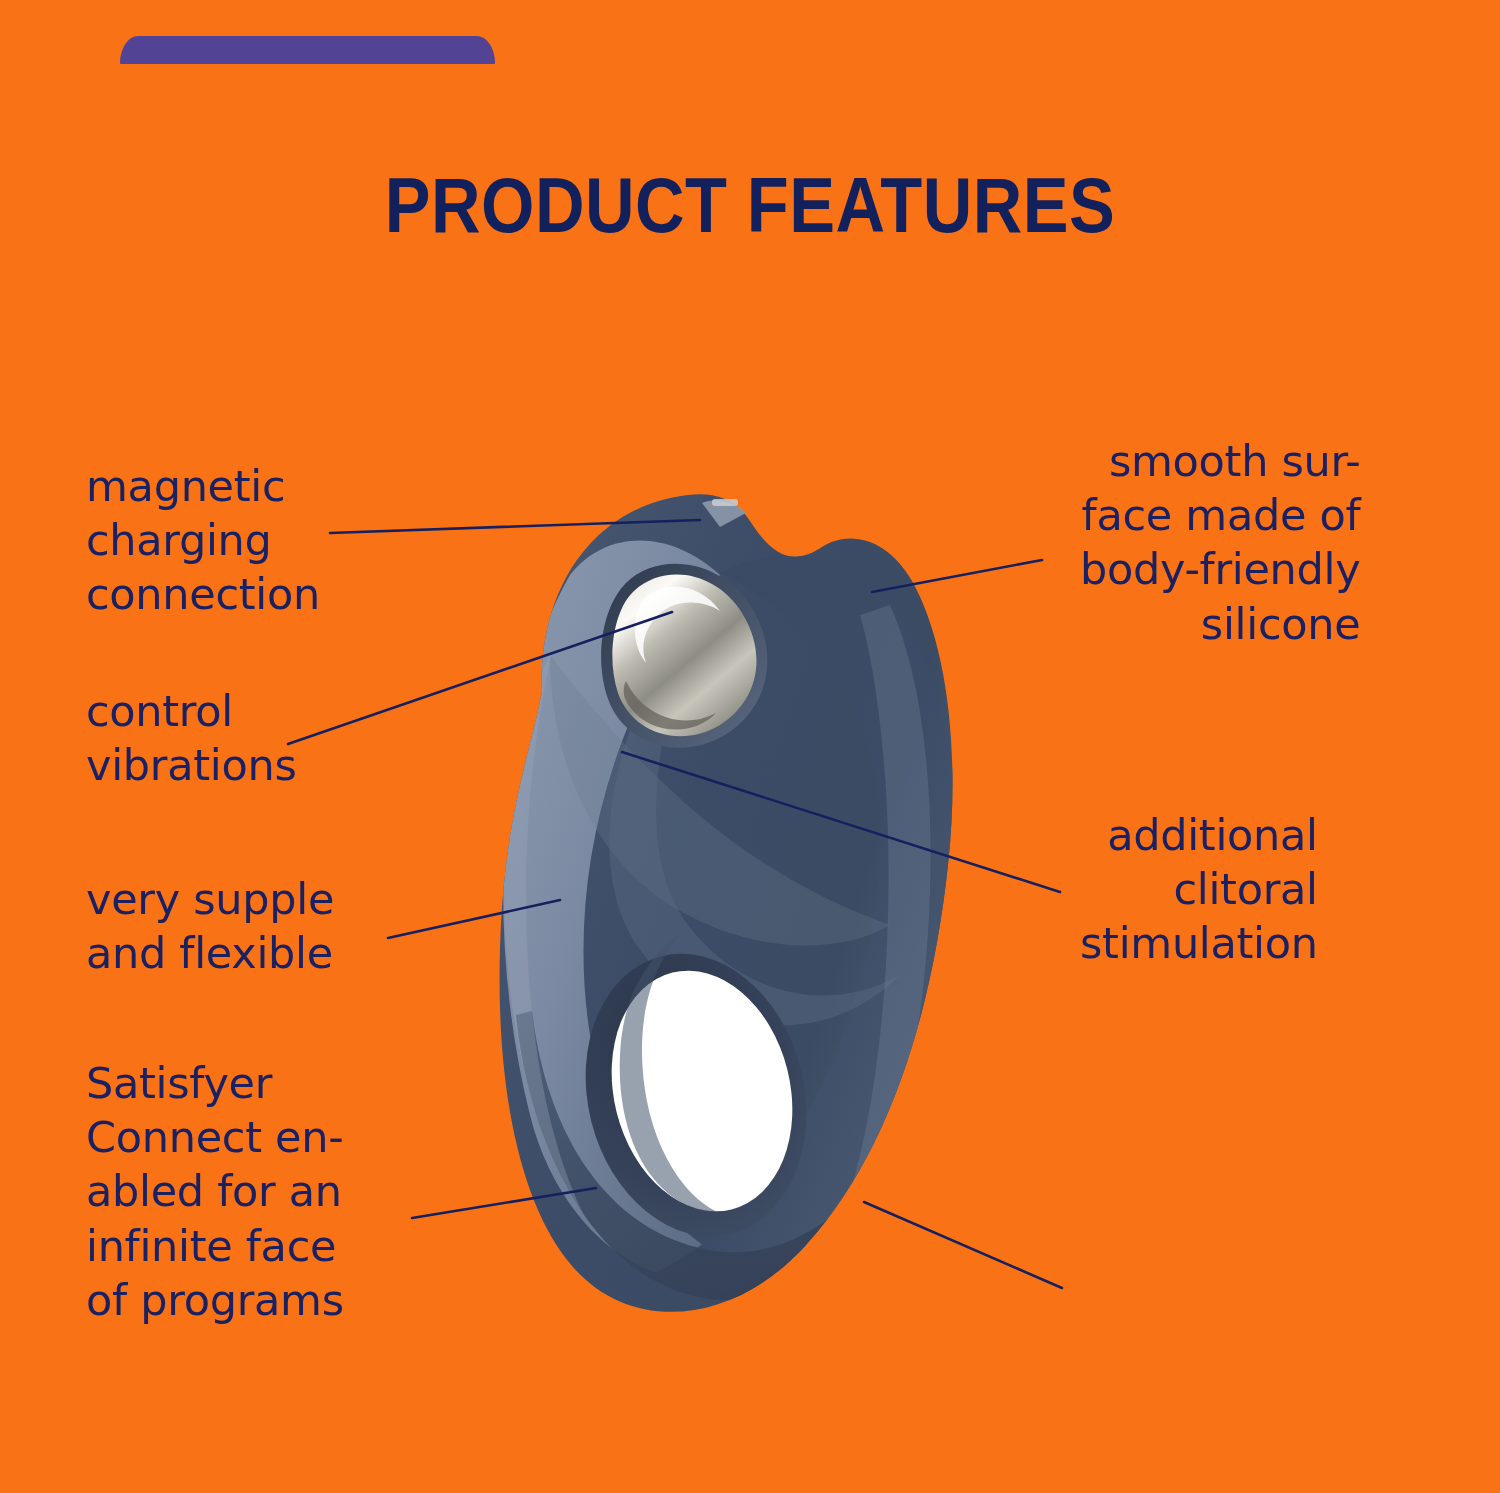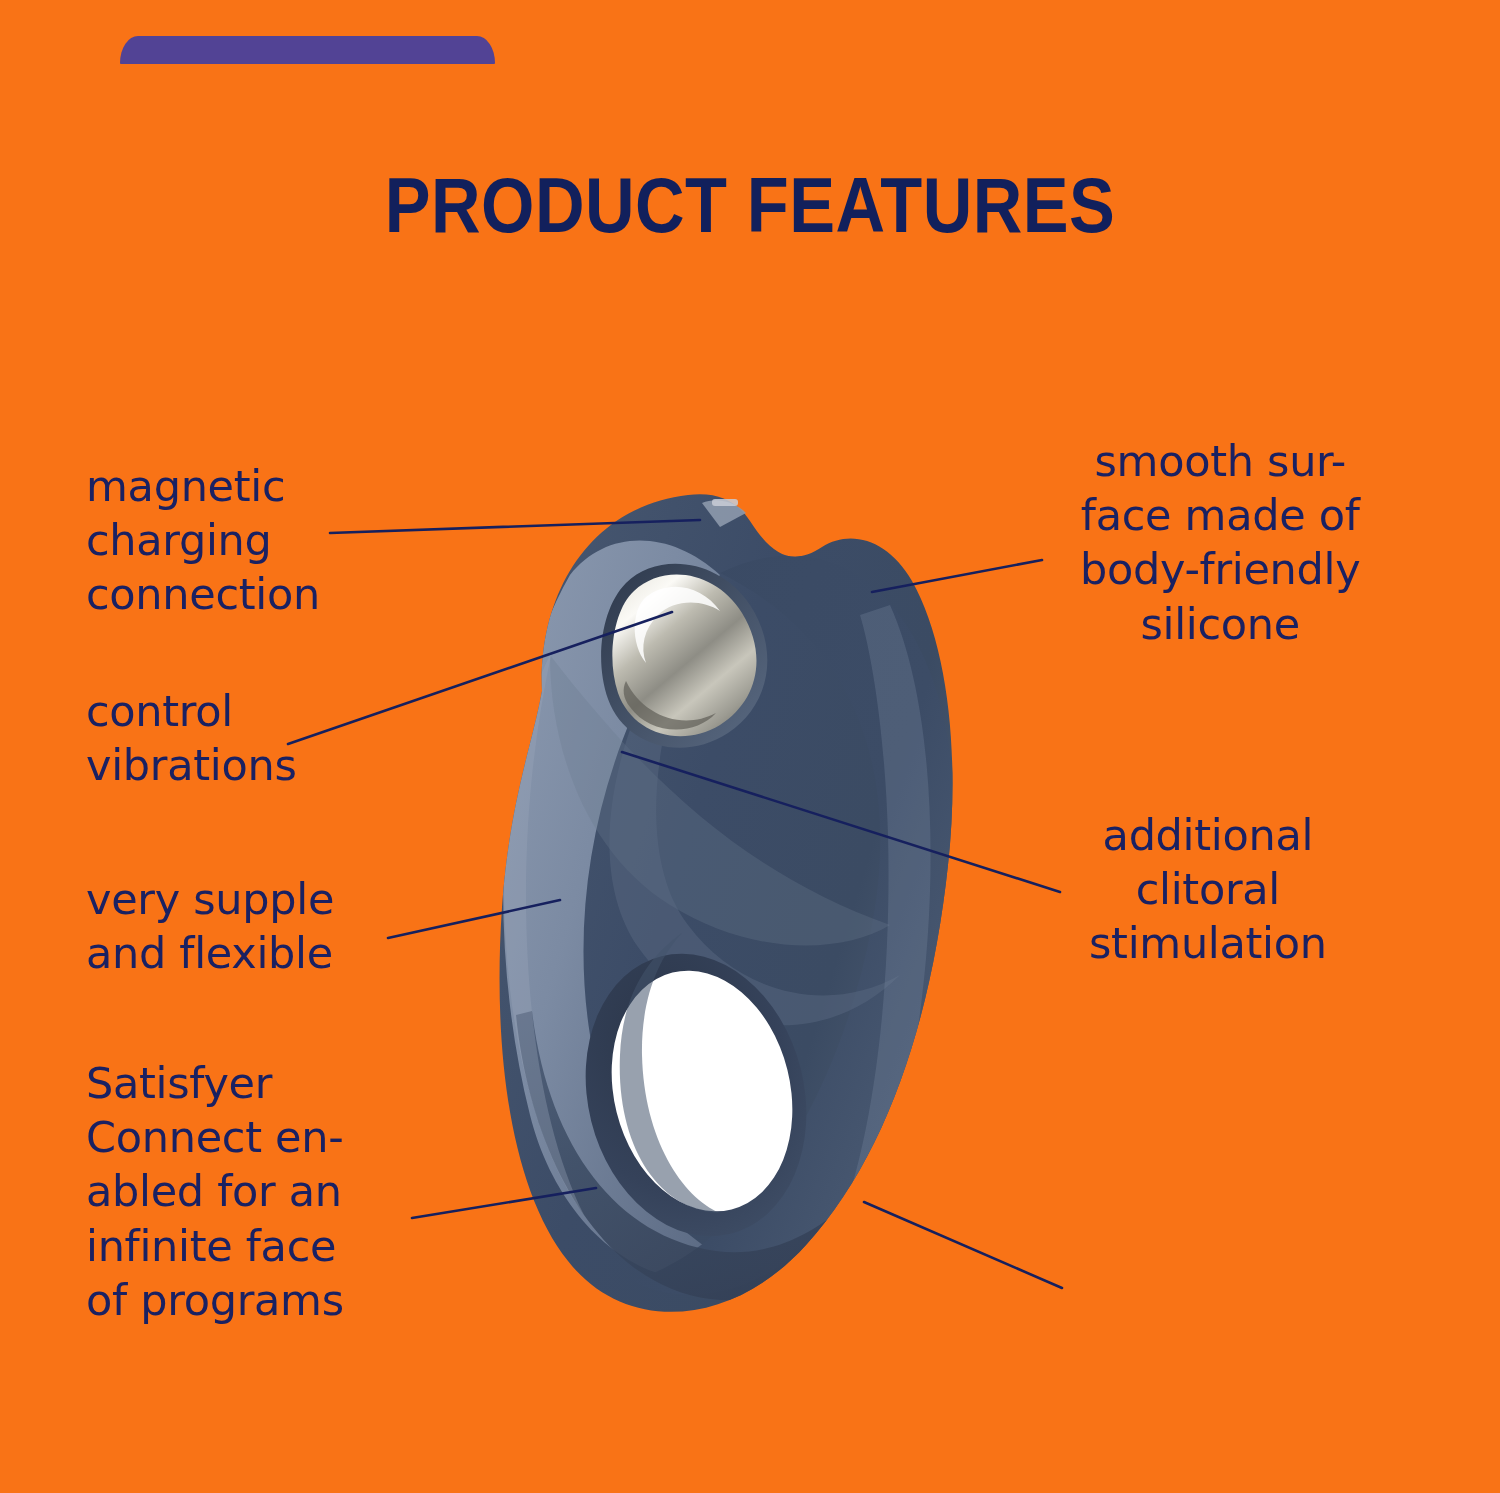--- a/index.html
+++ b/index.html
@@ -51,21 +51,21 @@
     position: absolute;
     color: #1a2162;
     font-family: "DejaVu Sans", sans-serif;
     font-size: 43px;
     line-height: 1.26;
     font-weight: 500;
     letter-spacing: -0.3px;
     white-space: pre-line;
   }
   .label.left  { text-align: left; }
-  .label.right { text-align: center; }
+  .label.right { text-align: right; }
 
   
   .leaders {
     position: absolute;
     left: 0; top: 0;
     width: 1500px; height: 1493px;
     pointer-events: none;
   }
 
   
@@ -269,18 +269,18 @@
 Connect en-
 abled for an
 infinite face
 of programs</div>
 
   <div class="label right" style="left:1080px; top:434px;">smooth sur-
 face made of
 body-friendly
 silicone</div>
 
-  <div class="label right" style="left:1080px; top:808px;margin-left:9px;">additional
+  <div class="label right" style="left:1080px; top:808px;">additional
 clitoral
 stimulation</div>
 
 
 </div>
 
 </body></html>

